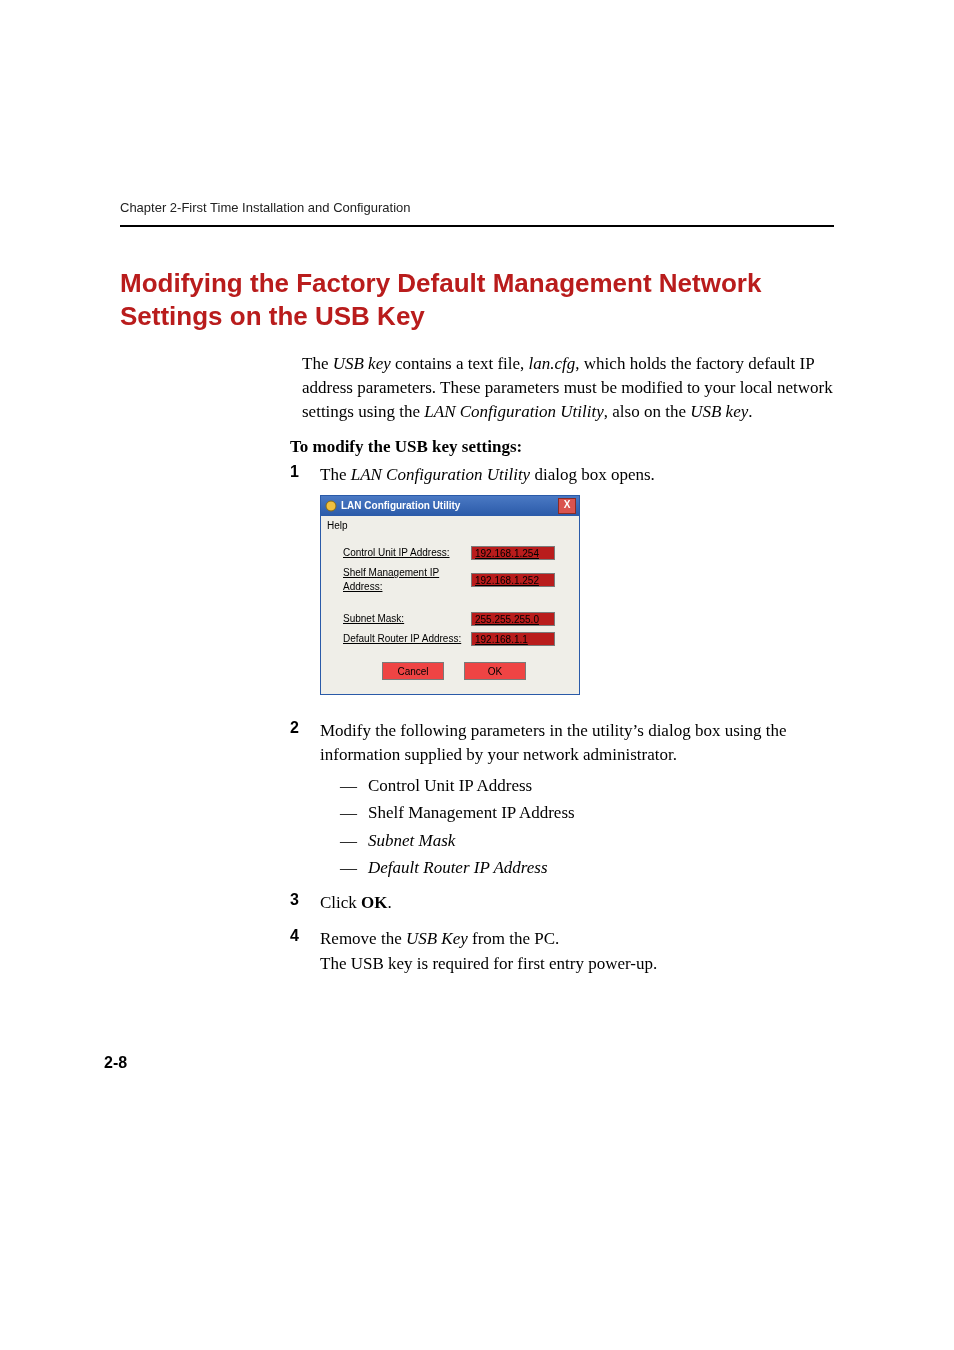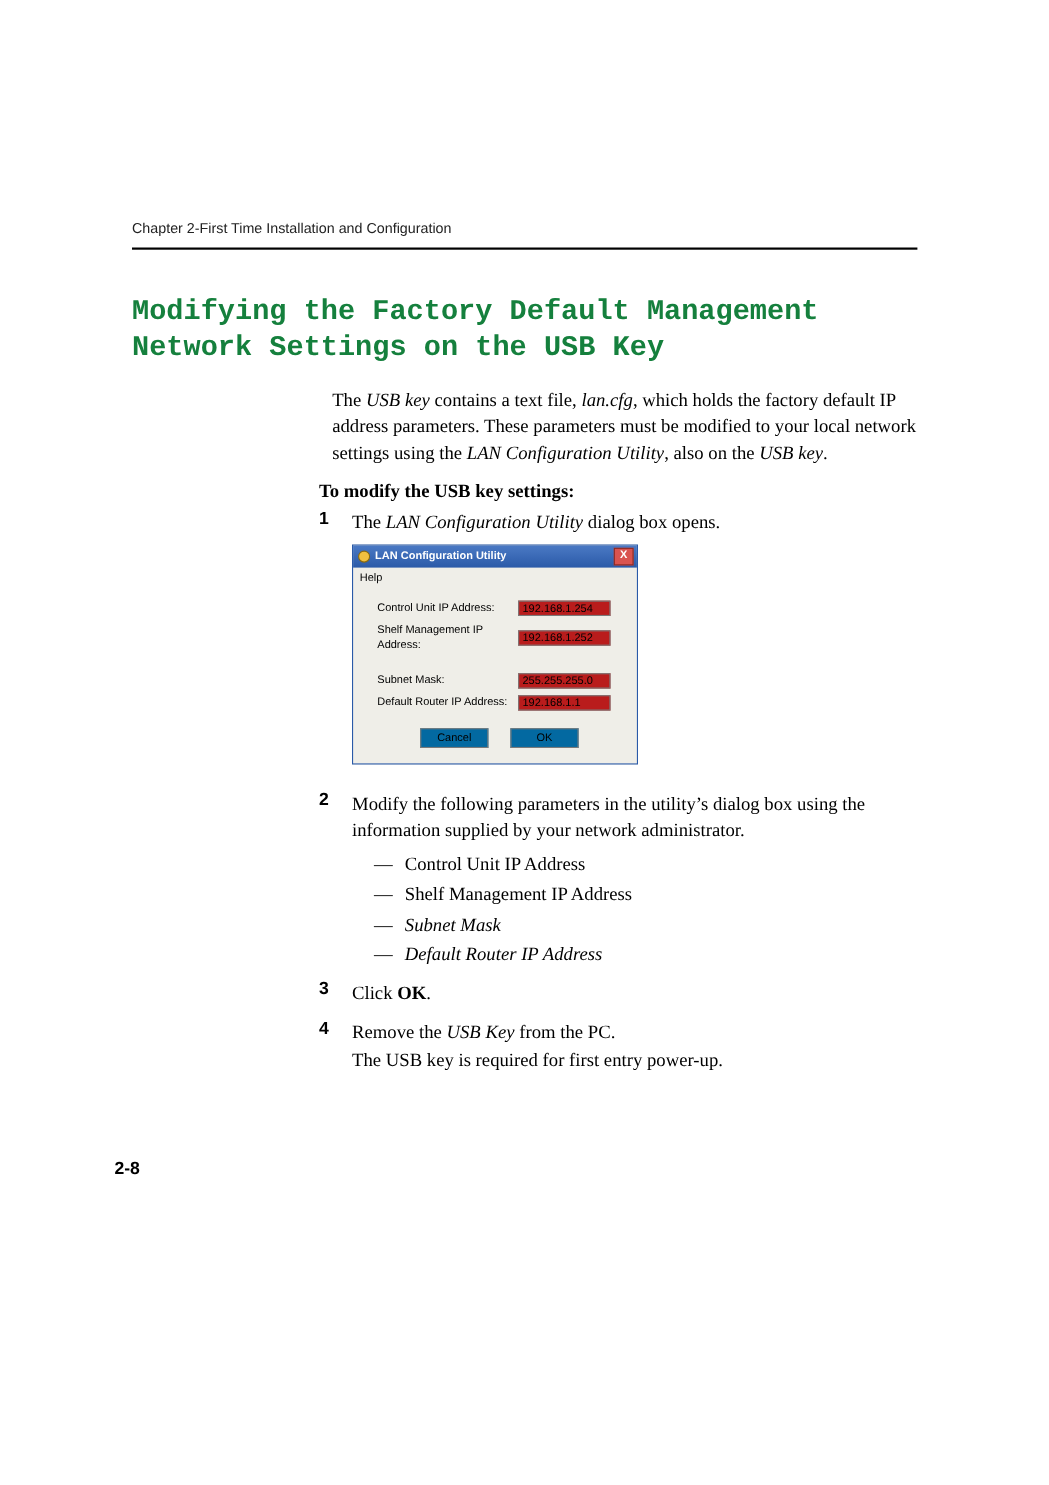--- a/index.html
+++ b/index.html
@@ -21,23 +21,23 @@
   font-size: 13px;
   color: #222;
   margin-bottom: 10px;
 }
 .rule {
   border: none;
   border-top: 2px solid #000;
   margin: 0 0 40px 0;
 }
 .section-title {
-  font-family: Liberation Mono, monospace;
-  font-weight: 700;
-  color: #15803d;
+  font-family: Liberation Sans, sans-serif;
+  font-weight: 700;
+  color: #b91c1c;
   font-size: 26px;
   line-height: 1.25;
   margin: 0 0 20px 0;
 }
 .body-col {
   margin-left: 170px;
 }
 .para {
   font-size: 17px;
   line-height: 1.4;
@@ -124,20 +124,21 @@
   padding: 3px 6px;
   font-size: 10px;
 }
 .dlg-body {
   padding: 10px 14px 10px 22px;
 }
 .dlg-row {
   display: flex;
   align-items: center;
   margin-bottom: 6px;
+  text-decoration: underline;
 }
 .dlg-gap {
   height: 12px;
 }
 .dlg-label {
   width: 128px;
   font-size: 10px;
 }
 .dlg-input {
   width: 84px;
@@ -153,21 +154,21 @@
   display: flex;
   justify-content: center;
   gap: 20px;
   padding: 10px 0 4px 0;
 }
 .dlg-btn {
   width: 62px;
   height: 18px;
   font-size: 10px;
   border: 1px solid #7a7a7a;
-  background: #0369a1;
+  background: #ef4444;
   font-family: Tahoma, Arial, sans-serif;
   padding: 0;
 }
 .dlg-close {
   width: 16px;
   height: 14px;
   background: #d9534f;
   border: 1px solid #8a2a24;
   color: #fff;
   font-size: 10px;

